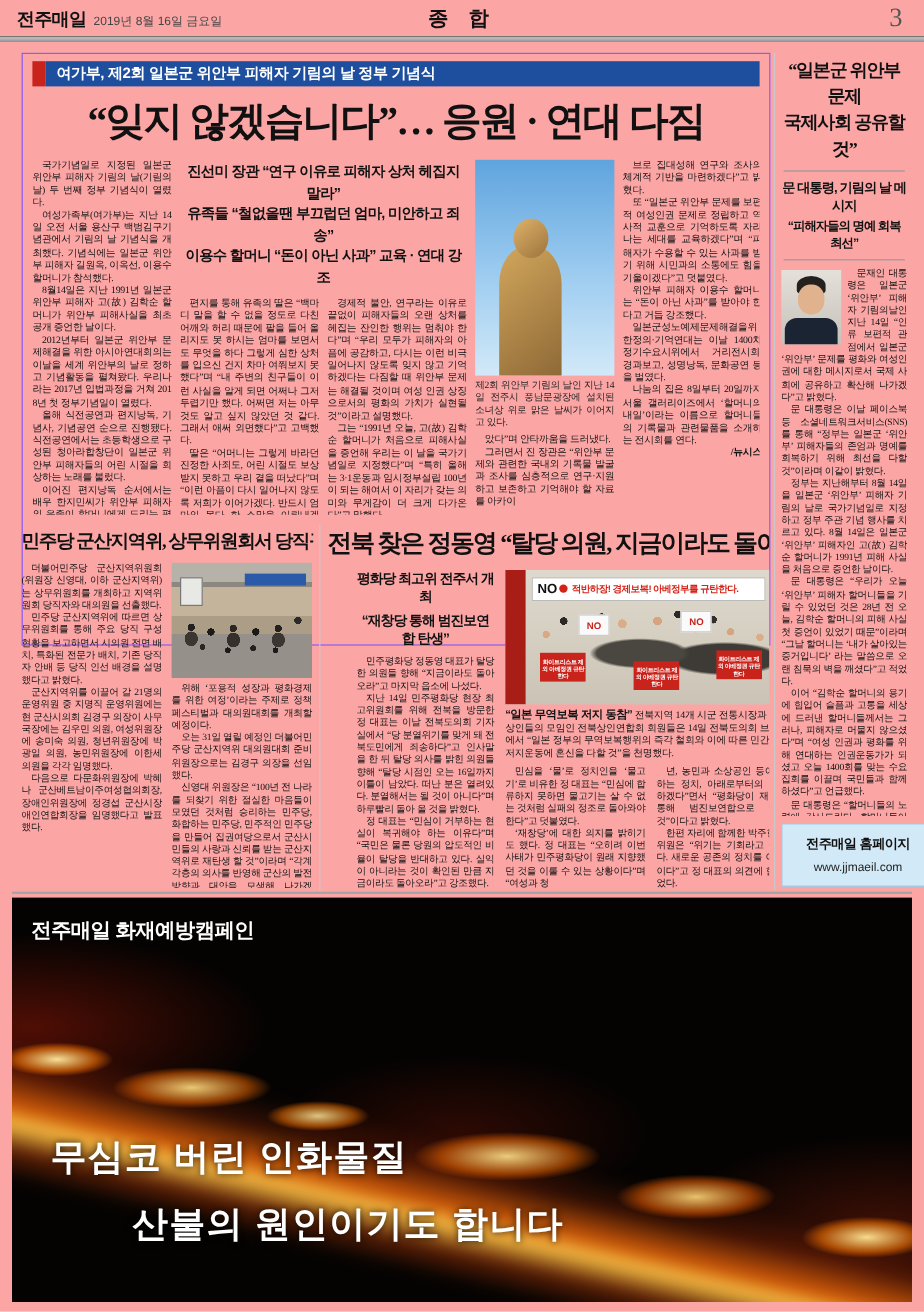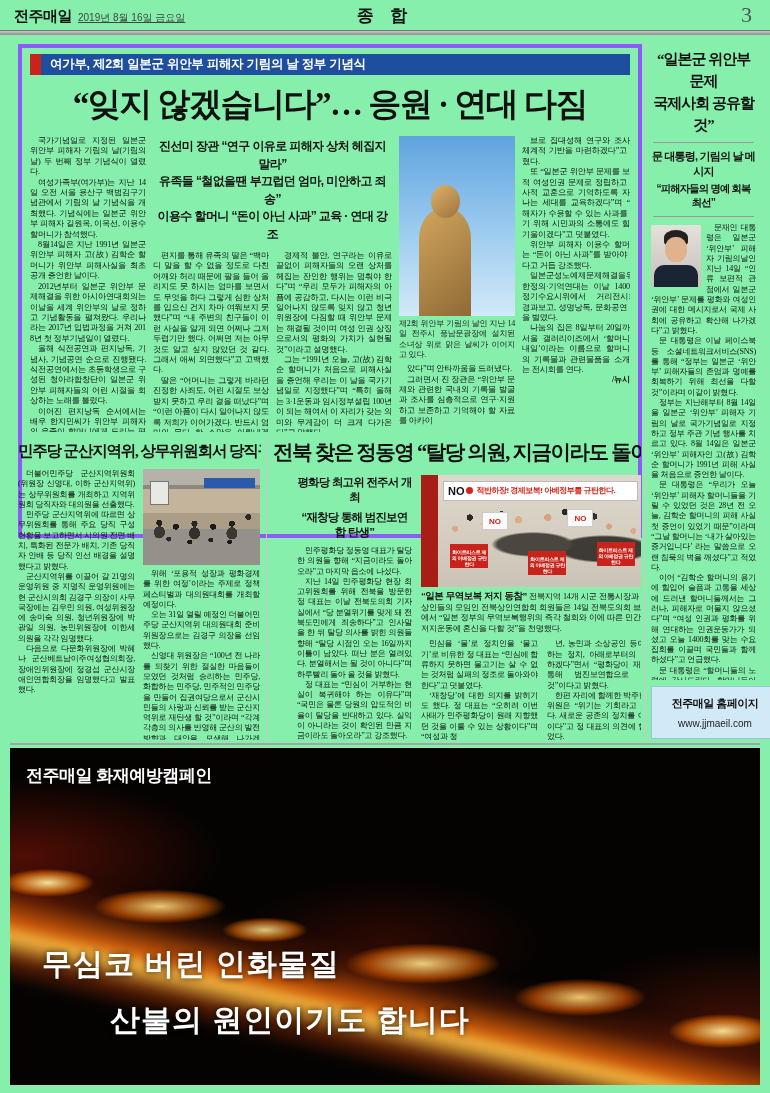--- a/index.html
+++ b/index.html
@@ -1,28 +1,28 @@
 <!DOCTYPE html>
 <html><head>
 <meta charset="utf-8">
 <style>
   * { margin:0; padding:0; box-sizing:border-box; }
   body { width:770px; height:1093px; background:#fff; font-family:"Liberation Serif", serif; color:#111; }
-  .page { position:relative; width:770px; height:1093px; overflow:hidden; background:#86efac; }
+  .page { position:relative; width:770px; height:1093px; overflow:hidden; background:#fca5a5; }
 
   
   .hdr { position:absolute; left:0; top:0; width:770px; height:30px; }
   .hdr-paper { position:absolute; left:14px; top:7px; font:bold 15px "Liberation Sans", sans-serif; letter-spacing:-0.5px; }
-  .hdr-date { position:absolute; left:78px; top:11px; font:10px "Liberation Sans", sans-serif; color:#444;text-decoration:underline; }
+  .hdr-date { position:absolute; left:78px; top:11px; font:10px "Liberation Sans", sans-serif; color:#444; }
   .hdr-section { position:absolute; left:0; right:0; top:4px; text-align:center; font:bold 17px "Liberation Sans", sans-serif; letter-spacing:6px; }
   .hdr-page { position:absolute; right:18px; top:2px; font:300 22px "Liberation Serif", serif; color:#555; }
   .hdr-rule { position:absolute; left:0; top:30px; width:770px; height:5px; background:linear-gradient(#c8c8c8,#8e8e8e); border-top:1px solid #777; }
 
   
-  .main-box { position:absolute; left:18px; top:44px; width:624px; height:494px; border:4px solid #8b5cf6; padding:6px 8px; overflow:hidden; }
+  .main-box { position:absolute; left:18px; top:44px; width:624px; height:494px; border:1px solid #8b5cf6; padding:6px 8px; overflow:hidden; }
   .banner { display:flex; height:21px; margin-bottom:4px; }
   .banner-red { width:11px; background:#c8241c; }
   .banner-blue { flex:1; background:#1d4f9e; color:#fff; font:bold 12.5px "Liberation Sans", sans-serif; line-height:21px; padding-left:9px; letter-spacing:-0.3px; }
   .headline { text-align:center; font:600 33px "Liberation Serif", serif; letter-spacing:-1.5px; margin:7px 0 9px; }
   .body-row { display:flex; gap:7px; height:296px; overflow:hidden; }
   .mcol { width:116px; flex:none; font-size:8.2px; line-height:10.4px; text-align:justify; word-break:break-all; letter-spacing:-0.2px; }
   .mcol p, .sb-body p, .acol p { margin:0; text-indent:8px; }
   .mid { width:239px; flex:none; }
   .subheads { text-align:center; font:bold 12px "Liberation Sans", sans-serif; line-height:17.5px; letter-spacing:-0.6px; margin:2px 0 8px; }
   .mid-cols { display:flex; gap:7px; }
@@ -169,21 +169,21 @@
           <div>유족들 “철없을땐 부끄럽던 엄마, 미안하고 죄송”</div>
           <div>이용수 할머니 “돈이 아닌 사과” 교육 · 연대 강조</div>
         </div>
         <div class="mid-cols">
           <div class="mcol">
             <p>편지를 통해 유족의 딸은 “백마디 말을 할 수 없을 정도로 다친 어깨와 허리 때문에 팔을 들어 올리지도 못 하시는 엄마를 보면서도 무엇을 하다 그렇게 심한 상처를 입으신 건지 차마 여쭤보지 못했다”며 “내 주변의 친구들이 이런 사실을 알게 되면 어쩌나 그저 두렵기만 했다. 어쩌면 저는 아무것도 알고 싶지 않았던 것 같다. 그래서 애써 외면했다”고 고백했다.</p>
             <p>딸은 “어머니는 그렇게 바라던 진정한 사죄도, 어린 시절도 보상 받지 못하고 우리 곁을 떠났다”며 “이런 아픔이 다시 일어나지 않도록 저희가 이어가겠다. 반드시 엄마의 못다 한 소망을 이뤄내겠다”고 다짐했다.</p>
 
           </div>
           <div class="mcol">
-            <p>경제적 불안, 연구라는 이유로 끝없이 피해자들의 오랜 상처를 헤집는 잔인한 행위는 멈춰야 한다”며 “우리 모두가 피해자의 아픔에 공감하고, 다시는 이런 비극 일어나지 않도록 잊지 않고 청년위원장에 다짐할 때 위안부 문제는 해결될 것이며 여성 인권 상징으로서의 평화의 가치가 실현될 것”이라고 설명했다.</p>
+            <p>경제적 불안, 연구라는 이유로 끝없이 피해자들의 오랜 상처를 헤집는 잔인한 행위는 멈춰야 한다”며 “우리 모두가 피해자의 아픔에 공감하고, 다시는 이런 비극 일어나지 않도록 잊지 않고 기억하겠다는 다짐할 때 위안부 문제는 해결될 것이며 여성 인권 상징으로서의 평화의 가치가 실현될 것”이라고 설명했다.</p>
             <p>그는 “1991년 오늘, 고(故) 김학순 할머니가 처음으로 피해사실을 증언해 우리는 이 날을 국가기념일로 지정했다”며 “특히 올해는 3·1운동과 임시정부설립 100년이 되는 해여서 이 자리가 갖는 의미와 무게감이 더 크게 다가온다”고 말했다.</p>
 
           </div>
         </div>
       </div>
       <div class="photo-col mcol">
         <div class="statue-photo">
           <div class="statue-body"></div>
           <div class="statue-head"></div>
         </div>

